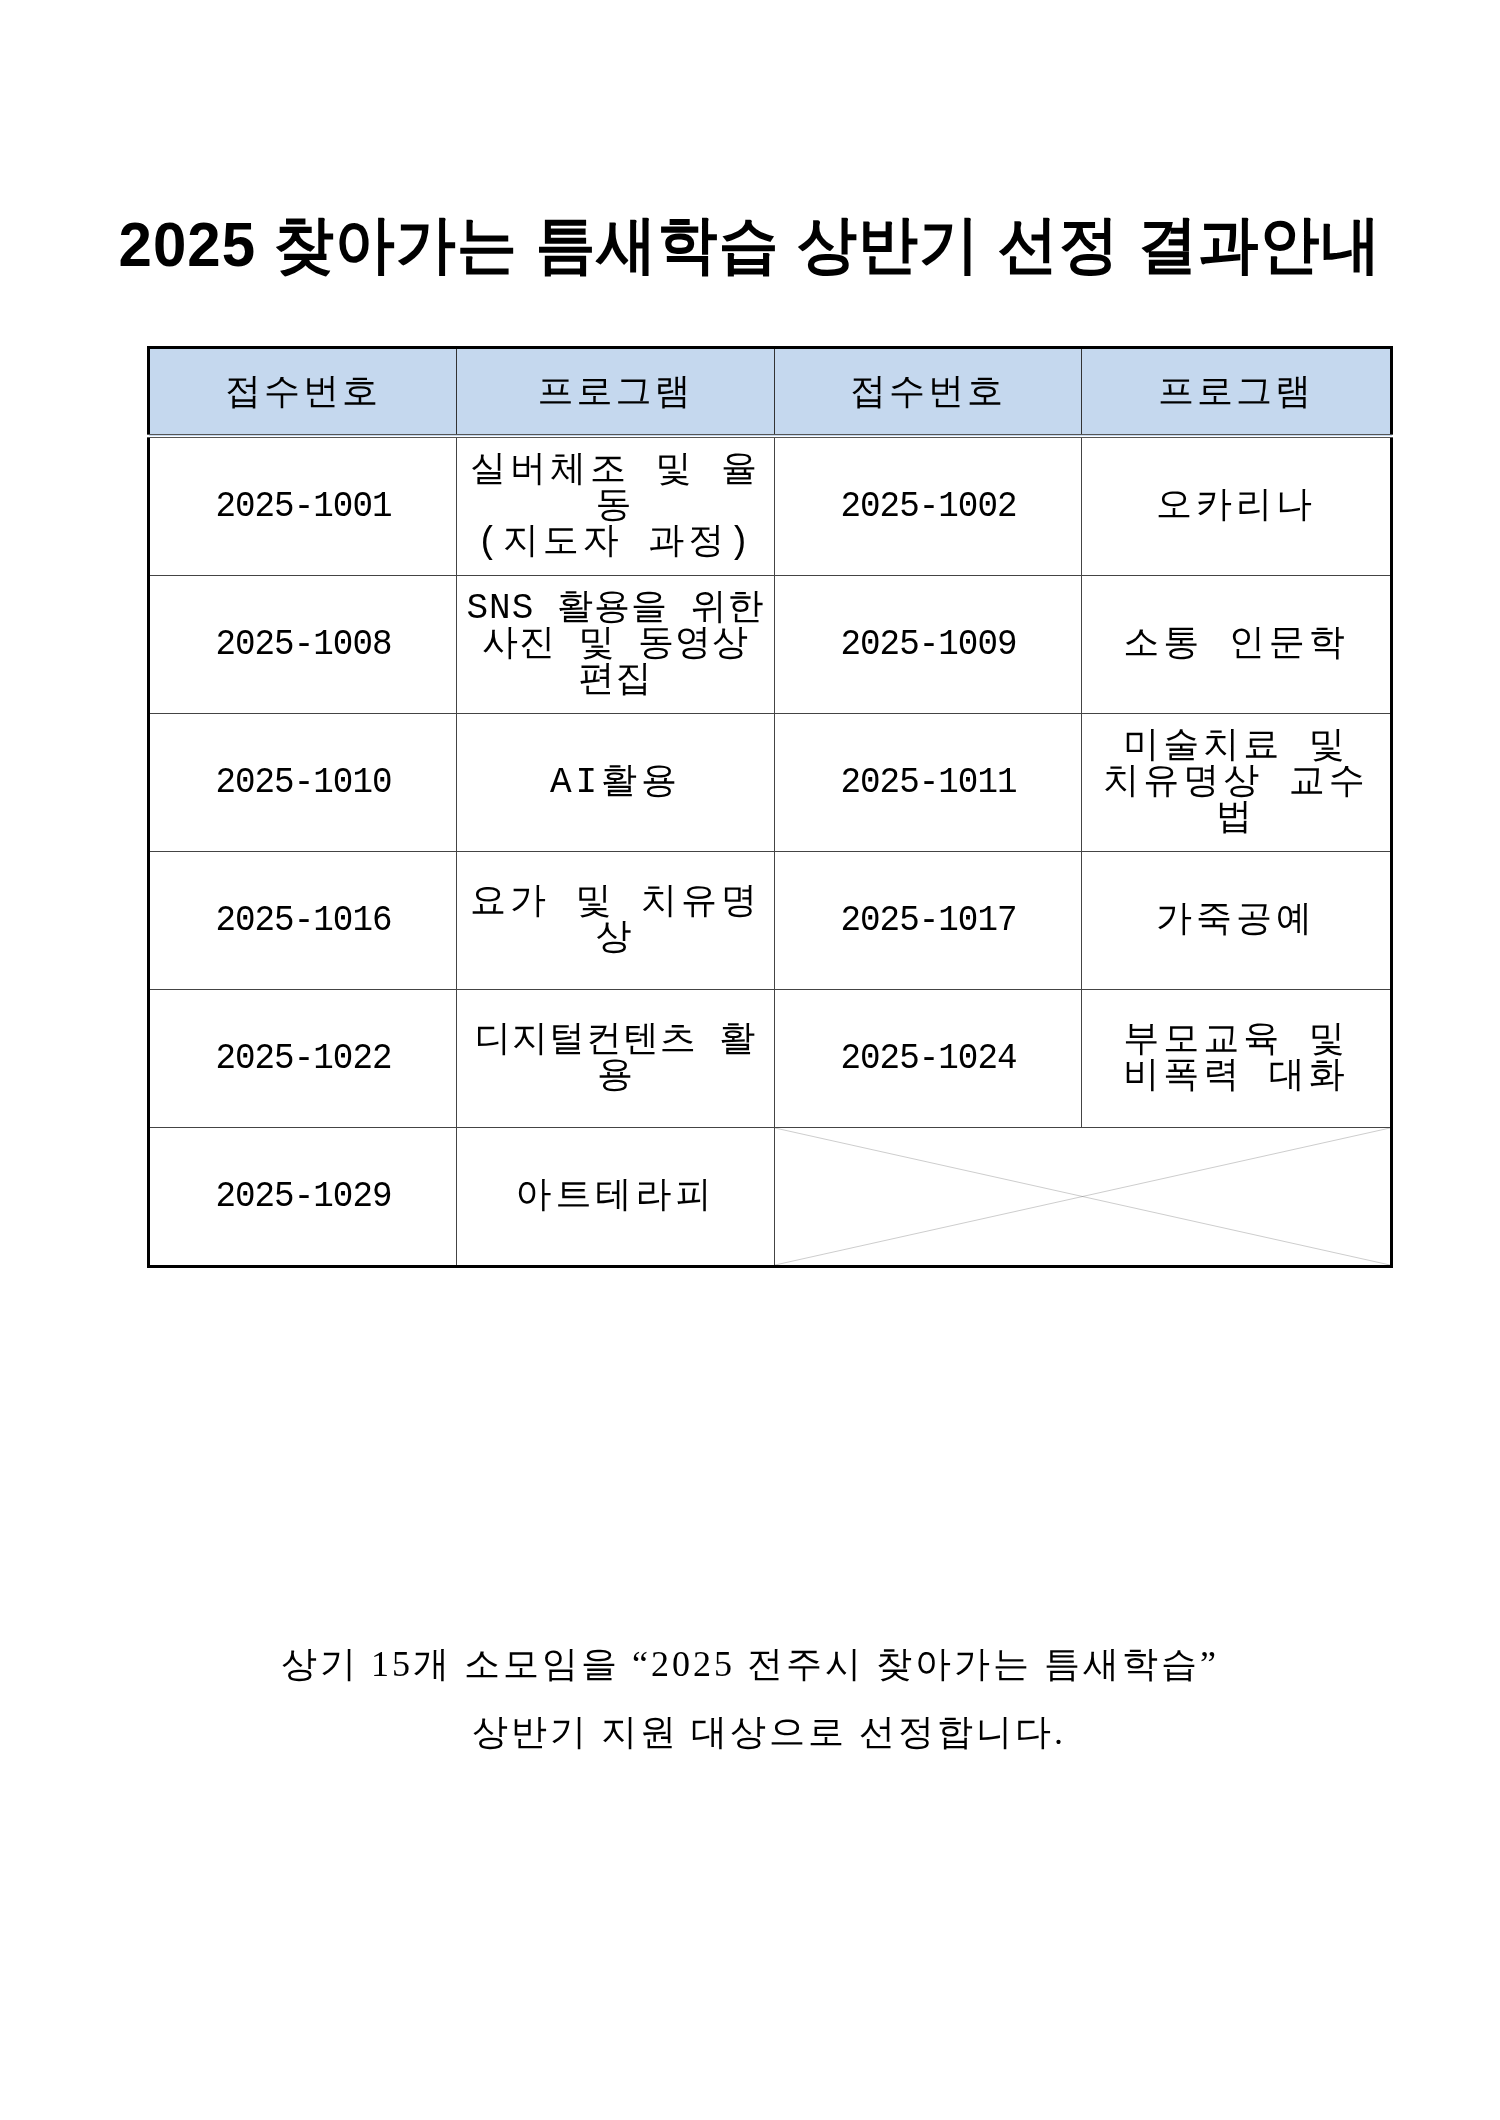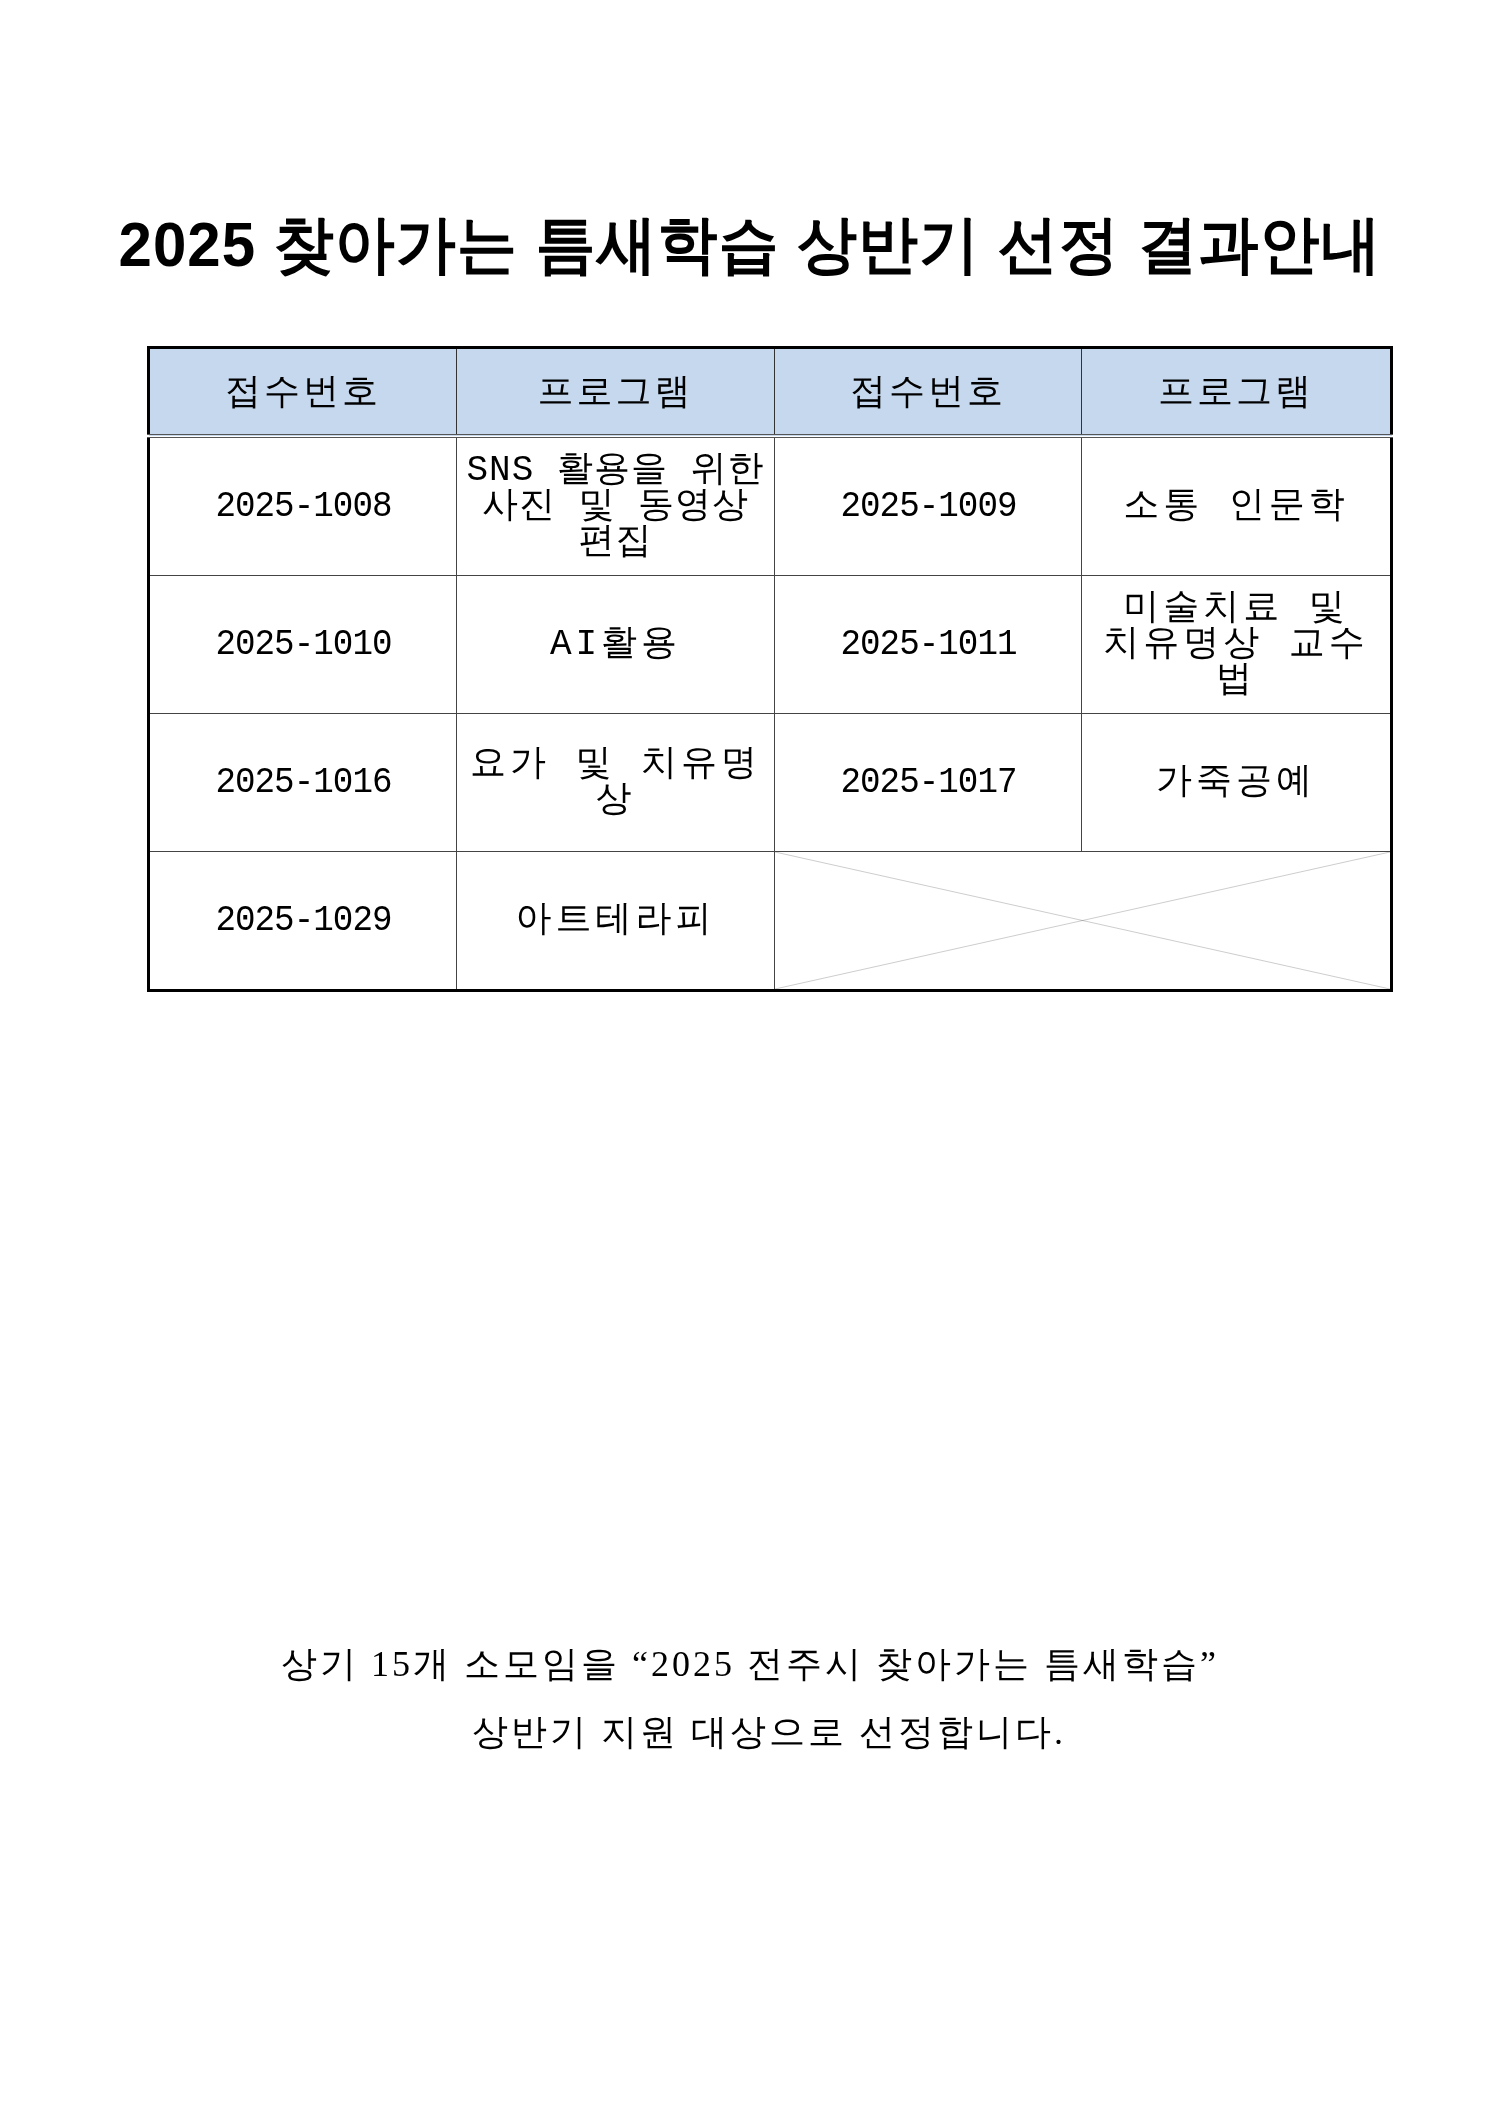--- a/index.html
+++ b/index.html
@@ -56,20 +56,31 @@
   <thead>
     <tr>
       <th>접수번호</th>
       <th>프로그램</th>
       <th>접수번호</th>
       <th>프로그램</th>
     </tr>
   </thead>
   <tbody>
     <tr>
+      <td class="num">2025-1001</td>
+      <td class="prog">
+        <span class="line">실버체조 및 율동</span>
+        <span class="line">(지도자 과정)</span>
+      </td>
+      <td class="num">2025-1002</td>
+      <td class="prog">
+        <span class="line">오카리나</span>
+      </td>
+    </tr>
+    <tr>
       <td class="num">2025-1008</td>
       <td class="prog" style="letter-spacing:1px">
         <span class="line">SNS 활용을 위한</span>
         <span class="line">사진 및 동영상 편집</span>
       </td>
       <td class="num">2025-1009</td>
       <td class="prog">
         <span class="line">소통 인문학</span>
       </td>
     </tr>
@@ -88,20 +99,31 @@
       <td class="num">2025-1016</td>
       <td class="prog">
         <span class="line">요가 및 치유명상</span>
       </td>
       <td class="num">2025-1017</td>
       <td class="prog">
         <span class="line">가죽공예</span>
       </td>
     </tr>
     <tr>
+      <td class="num">2025-1022</td>
+      <td class="prog" style="letter-spacing:1px">
+        <span class="line">디지털컨텐츠 활용</span>
+      </td>
+      <td class="num">2025-1024</td>
+      <td class="prog">
+        <span class="line">부모교육 및</span>
+        <span class="line">비폭력 대화</span>
+      </td>
+    </tr>
+    <tr>
       <td class="num">2025-1029</td>
       <td class="prog">
         <span class="line">아트테라피</span>
       </td>
       <td class="empty" colspan="2">
         <svg viewBox="0 0 100 100" preserveAspectRatio="none">
           <line x1="0" y1="0" x2="100" y2="100" stroke="#333" stroke-width="0.25" vector-effect="non-scaling-stroke"></line>
           <line x1="100" y1="0" x2="0" y2="100" stroke="#333" stroke-width="0.25" vector-effect="non-scaling-stroke"></line>
         </svg>
       </td>

